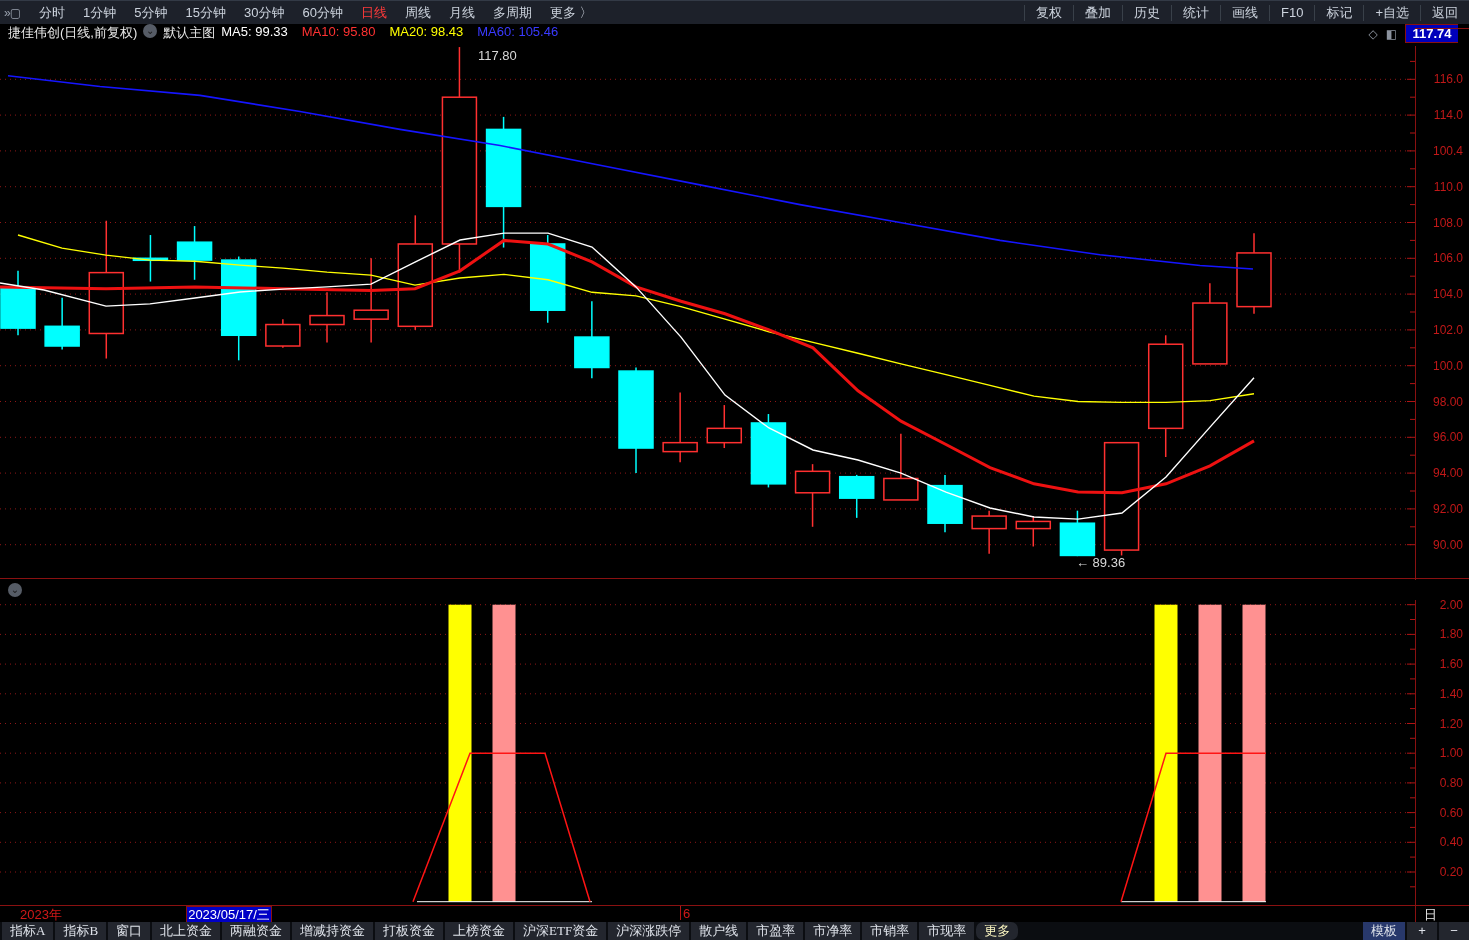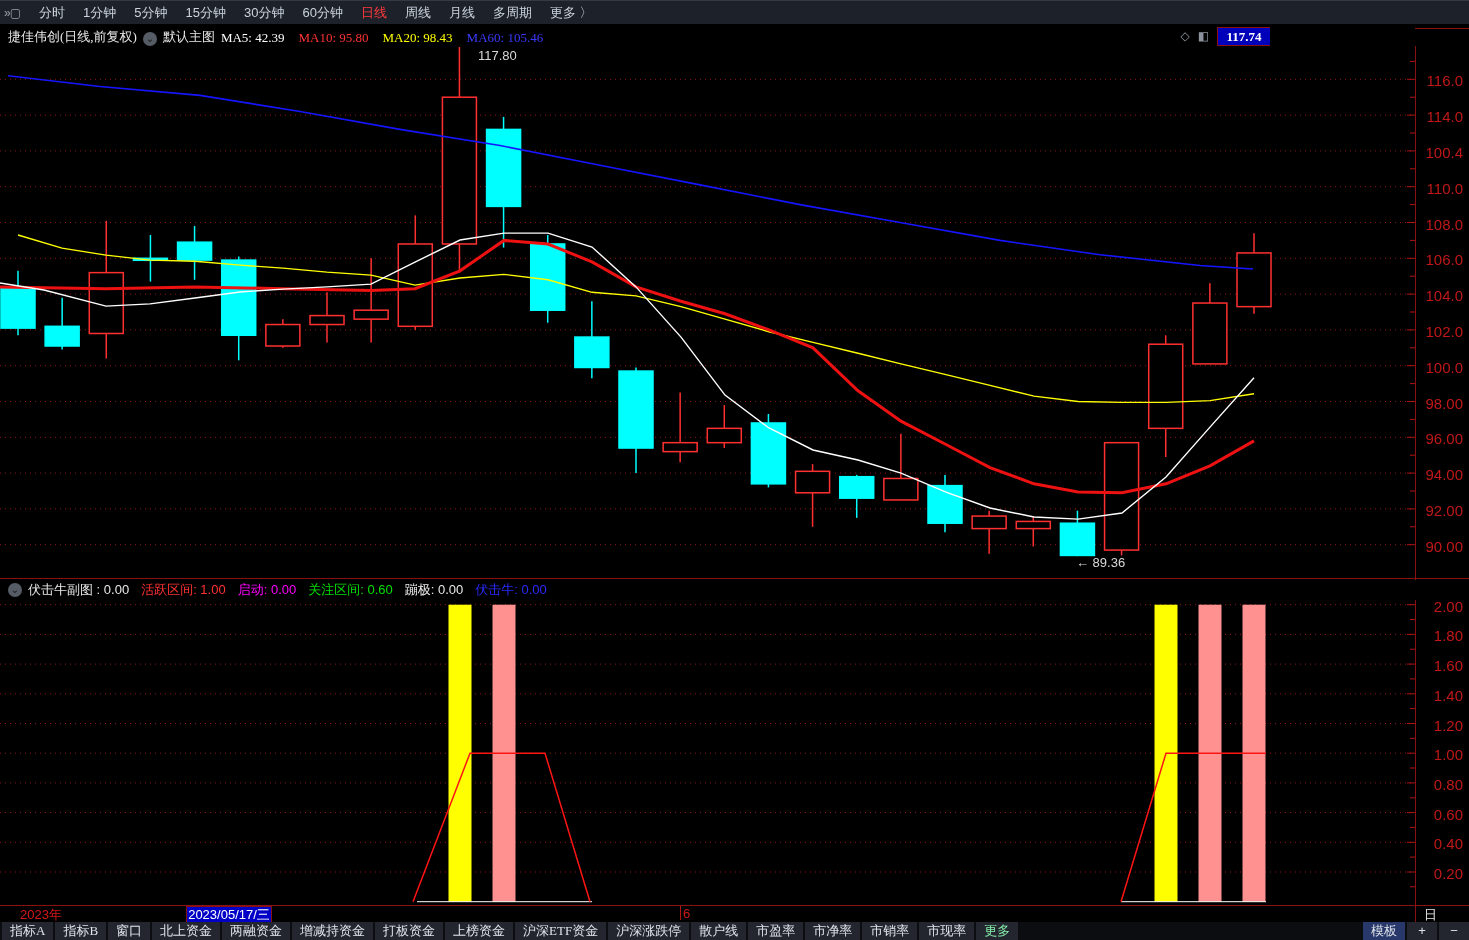--- a/index.html
+++ b/index.html
@@ -8,55 +8,55 @@
   
   #topbar{left:0;top:0;width:1469px;height:24px;background:#1d212a;border-top:1px solid #333a46;
     box-sizing:border-box;display:flex;align-items:center;color:#ccd3dd;font-size:13px;}
   #collapse{margin:0 10px 0 4px;color:#9aa2ae;font-size:12px;letter-spacing:-1px;cursor:pointer;}
   #periods{display:flex;align-items:center;}
   #periods .mitem{padding:0 9px;cursor:pointer;white-space:nowrap;}
   #periods .mitem.active{color:#ff3a3a;}
   #tools{margin-left:auto;display:flex;align-items:center;height:100%;}
   #tools .titem{padding:0 11px;border-left:1px solid #394049;height:16px;line-height:16px;cursor:pointer;white-space:nowrap;}
   
-  #titlebar{left:0;top:24px;width:1270px;height:22px;background:#000;display:flex;align-items:flex-end;
-    color:#e8e8e8;font-size:13px;font-family:Liberation Serif, serif;}
+  #titlebar{left:0;top:24px;width:1458px;height:22px;background:#000;display:flex;align-items:flex-start;
+    color:#e8e8e8;font-size:13px;}
   #stock-title{margin-left:8px;}
   .circbtn{width:14px;height:14px;border-radius:50%;background:#565c66;color:#1a1a1a;font-size:10px;
     line-height:13px;text-align:center;margin:0 6px;cursor:pointer;}
   #ma-values{display:flex;}
   #ma-values .ma{margin-right:14px;white-space:nowrap;}
   #title-icons{margin-left:auto;display:flex;align-items:center;color:#8c939e;font-size:12px;}
   #title-icons span{margin-right:8px;cursor:pointer;}
   #price-box{width:52px;height:17px;background:#0000bb;color:#fff;font-weight:bold;font-size:13px;
     text-align:center;line-height:17px;border:1px solid #8a1111;border-right:none;margin-right:0;}
   
   #main-svg{left:0;top:46px;}
   #lower-svg{left:0;top:600px;}
   .vline{width:1px;background:#8a1111;}
   .hline{height:1px;background:#8a1111;}
-  .axlabel{position:absolute;color:#c01818;font-size:15px;width:50px;text-align:right;}
+  .axlabel{position:absolute;color:#c01818;font-size:12px;width:50px;text-align:right;}
   
   #indbar{left:0;top:580px;width:1469px;height:20px;background:#000;display:flex;align-items:center;font-size:13px;}
   #ind-items{display:flex;}
   #ind-items .ind{margin-right:12px;white-space:nowrap;}
   
   #axisrow{left:0;top:906px;width:1327px;height:16px;background:#000;font-size:13px;}
   #year-label{position:absolute;left:20px;top:0;color:#d01818;}
   #date-box{position:absolute;left:186px;top:0;width:84px;height:15px;background:#0000c6;color:#fff;
     text-align:center;line-height:15px;border:1px solid #8a1111;}
   #month-marker{position:absolute;left:683px;top:0;color:#d01818;}
   #month-tick{position:absolute;left:680px;top:0;width:1px;height:14px;background:#b01414;}
   #axis-period{position:absolute;left:1424px;top:0;color:#e8e8e8;}
   
   #bmenu{left:0;top:922px;width:1469px;height:18px;background:#0b0d11;display:flex;align-items:stretch;
     font-size:13px;color:#dfe3ea;}
   #bmenu-items{display:flex;gap:2px;padding-left:2px;}
   #bmenu-items .bitem{background:#23262e;padding:0 8px;line-height:18px;cursor:pointer;white-space:nowrap;font-family:Liberation Serif, serif;}
-  #bmenu-items .bitem.red{color:#86efac;}
+  #bmenu-items .bitem.red{color:#fef9c3;border-radius:7px;}
   #bmenu-right{margin-left:auto;display:flex;gap:2px;align-items:flex-end;}
   #bmenu-right .bitem{padding:0 8px;line-height:18px;cursor:pointer;}
   #tpl-btn{background:#28386b;}
   #zplus,#zminus{background:#23262e;width:14px;text-align:center;}
 </style>
 </head>
 <body>
 
 <div id="topbar" class="abs">
   <span id="collapse">»▢</span>
@@ -66,29 +66,40 @@
       <span class="mitem">5分钟</span>
       <span class="mitem">15分钟</span>
       <span class="mitem">30分钟</span>
       <span class="mitem">60分钟</span>
       <span class="mitem active">日线</span>
       <span class="mitem">周线</span>
       <span class="mitem">月线</span>
       <span class="mitem">多周期</span>
       <span class="mitem">更多 〉</span>
     </div>
+  <div id="tools">
+      <span class="titem">复权</span>
+      <span class="titem">叠加</span>
+      <span class="titem">历史</span>
+      <span class="titem">统计</span>
+      <span class="titem">画线</span>
+      <span class="titem">F10</span>
+      <span class="titem">标记</span>
+      <span class="titem">+自选</span>
+      <span class="titem">返回</span>
+    </div>
 </div>
 
 <div id="titlebar" class="abs">
   <span id="stock-title">捷佳伟创(日线,前复权)</span>
   <span class="circbtn">⌄</span>
   <span id="chart-selector">默认主图</span>
   <span style="width:6px"></span>
   <div id="ma-values">
-      <span class="ma" style="color: rgb(255, 255, 255);">MA5: 42.39</span>
+      <span class="ma" style="color: rgb(255, 255, 255);">MA5: 99.33</span>
       <span class="ma" style="color: rgb(255, 50, 50);">MA10: 95.80</span>
       <span class="ma" style="color: rgb(255, 255, 0);">MA20: 98.43</span>
       <span class="ma" style="color: rgb(58, 58, 255);">MA60: 105.46</span>
     </div>
   <div id="title-icons">
     <span>◇</span>
     <span>◧</span>
     <div id="price-box">117.74</div>
   </div>
 </div>
@@ -218,28 +229,20 @@
     <div class="axlabel" style="left: 1413px; top: 537.7px;">90.00</div>
   </div>
 
 <div class="abs vline" style="left:1415px;top:46px;height:876px;"></div>
 <div class="abs hline" style="left:1415px;top:28px;width:54px;"></div>
 <div class="abs hline" style="left:0;top:578px;width:1469px;"></div>
 <div class="abs hline" style="left:0;top:905px;width:1469px;"></div>
 
 <div id="indbar" class="abs">
   <span class="circbtn" style="margin-left:8px">⌄</span>
-  <div id="ind-items">
-      <span class="ind" style="color: rgb(232, 232, 232);">伏击牛副图 : 0.00</span>
-      <span class="ind" style="color: rgb(255, 50, 50);">活跃区间: 1.00</span>
-      <span class="ind" style="color: rgb(255, 0, 255);">启动: 0.00</span>
-      <span class="ind" style="color: rgb(0, 224, 0);">关注区间: 0.60</span>
-      <span class="ind" style="color: rgb(232, 232, 232);">蹦极: 0.00</span>
-      <span class="ind" style="color: rgb(42, 42, 255);">伏击牛: 0.00</span>
-    </div>
 </div>
 
 <svg id="lower-svg" class="abs" width="1415" height="305">
     <line x1="0" y1="272.0" x2="1415" y2="272.0" stroke="#8f1717" stroke-width="1" stroke-dasharray="1 4"></line>
     <line x1="0" y1="242.3" x2="1415" y2="242.3" stroke="#8f1717" stroke-width="1" stroke-dasharray="1 4"></line>
     <line x1="0" y1="212.6" x2="1415" y2="212.6" stroke="#8f1717" stroke-width="1" stroke-dasharray="1 4"></line>
     <line x1="0" y1="182.9" x2="1415" y2="182.9" stroke="#8f1717" stroke-width="1" stroke-dasharray="1 4"></line>
     <line x1="0" y1="153.2" x2="1415" y2="153.2" stroke="#8f1717" stroke-width="1" stroke-dasharray="1 4"></line>
     <line x1="0" y1="123.5" x2="1415" y2="123.5" stroke="#8f1717" stroke-width="1" stroke-dasharray="1 4"></line>
     <line x1="0" y1="93.8" x2="1415" y2="93.8" stroke="#8f1717" stroke-width="1" stroke-dasharray="1 4"></line>

